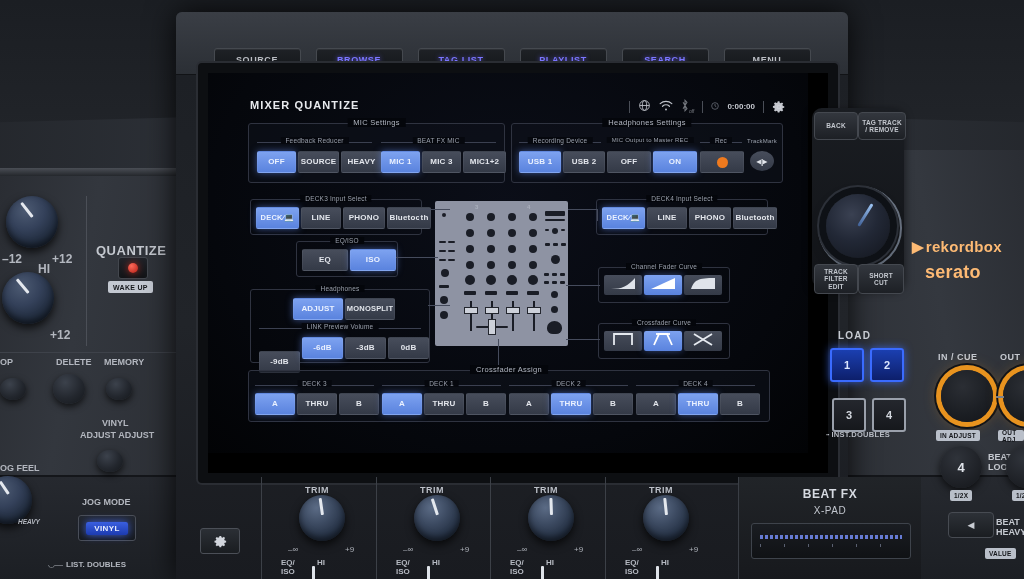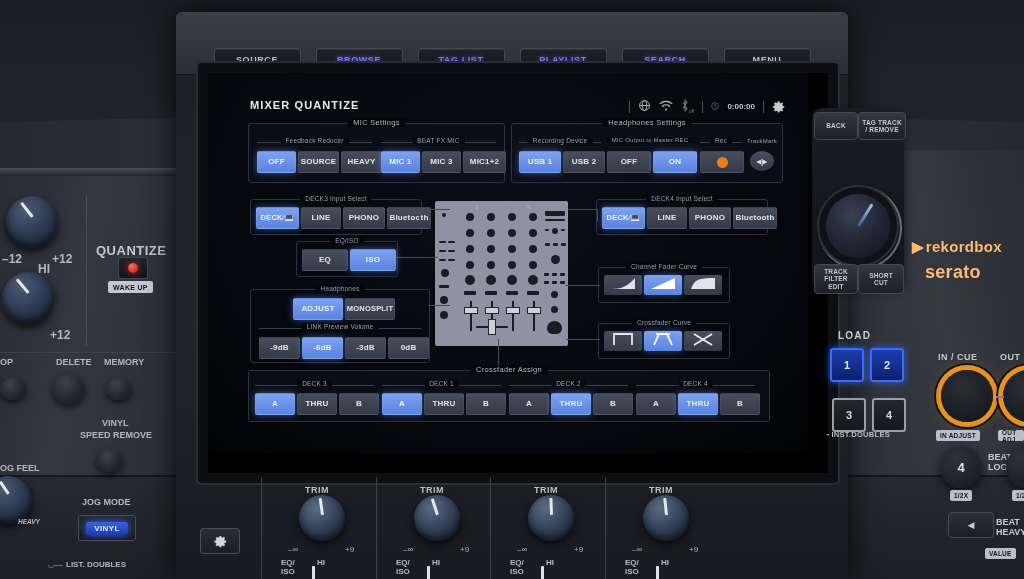--- a/index.html
+++ b/index.html
@@ -241,21 +241,21 @@
 
   <div class="divider" style="left:0;top:352px;width:182px;height:1px;background:#3e424a;"></div>
   <div class="ltxt" style="left:0px;top:357px;font-size:9px;">OP</div>
   <div class="ltxt" style="left:56px;top:357px;font-size:9px;">DELETE</div>
   <div class="ltxt" style="left:104px;top:357px;font-size:9px;">MEMORY</div>
   <div class="rbtn" style="left:0px;top:378px;width:26px;height:22px;"></div>
   <div class="rbtn" style="left:53px;top:374px;width:32px;height:30px;"></div>
   <div class="rbtn" style="left:106px;top:378px;width:26px;height:22px;"></div>
 
   <div class="ltxt" style="left:102px;top:418px;font-size:9px;">VINYL</div>
-  <div class="ltxt" style="left:80px;top:430px;font-size:9px;">SPEED REMOVE</div>
+  <div class="ltxt" style="left:80px;top:430px;font-size:9px;">ADJUST ADJUST</div>
   <div class="rbtn" style="left:97px;top:450px;width:26px;height:22px;"></div>
 
   <div class="ltxt" style="left:0px;top:463px;font-size:9px;">OG FEEL</div>
   <div class="lknob" style="left:-16px;top:476px;width:48px;height:48px;">
     <div class="lknob-ind" style="transform:rotate(-34deg);height:15px;"></div>
   </div>
   <div class="ltxt" style="left:18px;top:518px;font-size:6.5px;font-style:italic;">HEAVY</div>
 
   <div class="ltxt" style="left:82px;top:497px;font-size:9px;">JOG MODE</div>
   <div class="vinylbtn">
@@ -420,21 +420,21 @@
           <div class="sbtn on" style="width: 48px;">ADJUST</div>
           <div class="sbtn two" style="width: 48px;">
             <div>MONO</div>
             <div>SPLIT</div>
           </div>
         </div>
       <div class="grp" style="left:8px;top:38px;width:162px;">
         <div class="grp-line"></div>
         <div class="grp-lbl">LINK Preview Volume</div>
         <div class="btnrow" id="lpv-row" style="top:9px;">
-            <div class="sbtn" style="width: 39px;">-9dB</div>
+            <div class="sbtn" style="width: 39px; margin-top: 14px;">-9dB</div>
             <div class="sbtn on" style="width: 39px;">-6dB</div>
             <div class="sbtn" style="width: 39px;">-3dB</div>
             <div class="sbtn" style="width: 39px;">0dB</div>
           </div>
       </div>
     </div>
 
     <div class="grp" style="left:390px;top:194px;width:130px;height:34px;border:1px solid #2f3340;border-radius:3px;">
       <div class="grp-lbl" style="background:#04060b;">Channel Fader Curve</div>
       <div class="btnrow" id="cfc-row" style="top:7px;left:5px;">
@@ -651,20 +651,28 @@
           <div class="trim-ind" style="transform:rotate(-6deg);"></div>
         </div>
         <div class="knmin" style="left:632px;top:545px;">–∞</div>
         <div class="knmin" style="left:689px;top:545px;">+9</div>
         <div class="eqiso" style="left:625px;top:558px;">EQ/<br>ISO</div>
         <div class="hitxt" style="left:661px;top:558px;">HI</div>
         <div class="hifader" style="left:656px;top:566px;"></div>
       </div>
     </div>
 
+  <div class="beatfx">
+    <div class="bf-t">BEAT FX</div>
+    <div class="bf-s">X-PAD</div>
+    <div class="xpad">
+      <div class="xpad-leds"></div>
+      <div class="xpad-ticks"></div>
+    </div>
+  </div>
 
   <div class="jogwrap"></div>
   <div class="hbtn" style="left:814px;top:112px;width:42px;height:26px;">
     <span>BACK</span>
   </div>
   <div class="hbtn" style="left:858px;top:112px;width:46px;height:26px;flex-direction:column;">
     <span>TAG TRACK</span>
     <span>/ REMOVE</span>
   </div>
   <div class="rotary-ring"></div>

